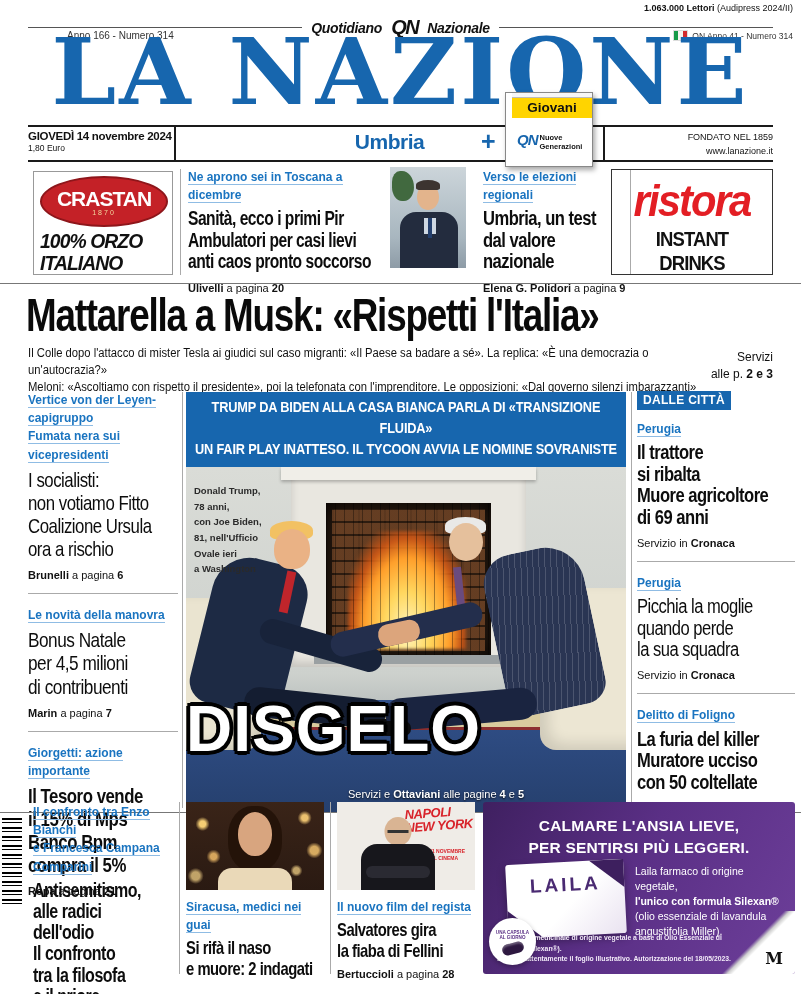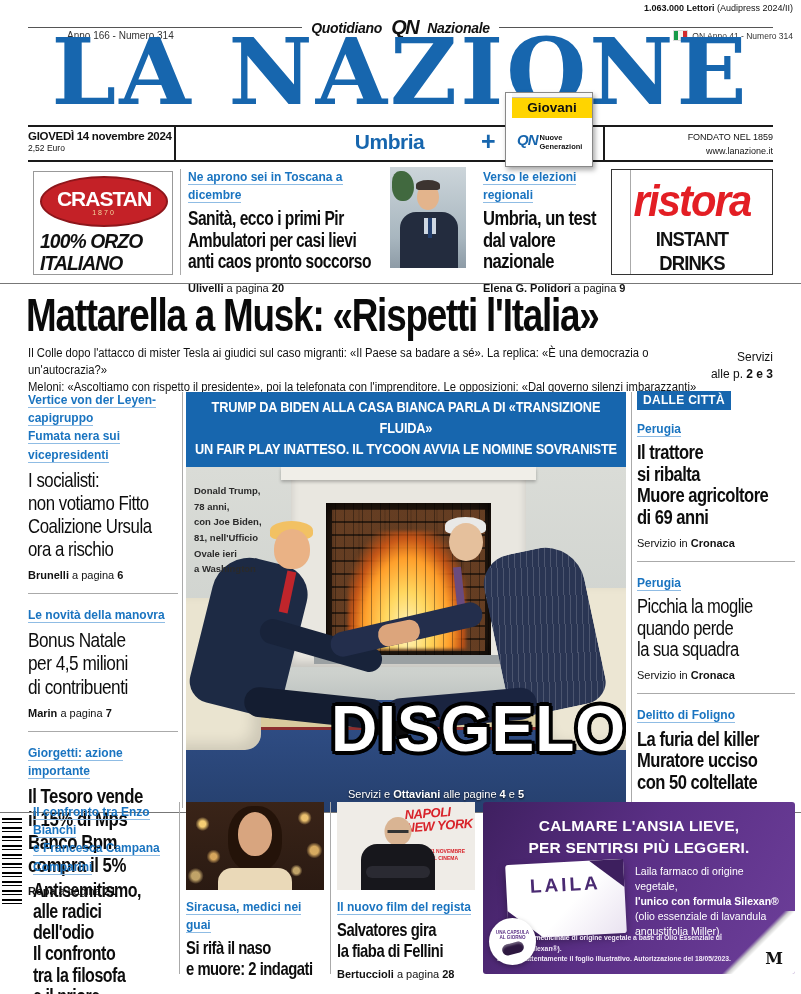--- a/index.html
+++ b/index.html
@@ -151,21 +151,21 @@
   .figR .tie{position:absolute;left:68px;top:46px;width:8px;height:38px;background:#6a4b7e;transform:rotate(-6deg);}
   .figR .arm{position:absolute;left:-58px;top:96px;width:155px;height:25px;background:#232e4c;
              border-radius:13px;transform:rotate(-13deg);}
   .figR .leg{position:absolute;left:-2px;top:172px;width:152px;height:32px;background:#1a2440;
              border-radius:16px;transform:rotate(-5deg);}
   .figR .shoe{position:absolute;left:-12px;top:200px;width:36px;height:15px;background:#0c0c0e;border-radius:7px;}
   .hands{position:absolute;left:192px;bottom:168px;width:42px;height:22px;background:#dca57c;
          border-radius:10px;transform:rotate(-12deg);z-index:3;}
   .caption{position:absolute;top:16px;left:8px;font-size:9.5px;font-weight:700;color:#2a2a2a;
            line-height:1.65;z-index:4;}
-  .disgelo{position:absolute;bottom:46px;left:0;width:100%;text-align:right;z-index:5;
+  .disgelo{position:absolute;bottom:46px;left:0;width:100%;text-align:left;z-index:5;
            font-size:64px;font-weight:700;color:#fff;letter-spacing:1px;
            -webkit-text-stroke:3.5px #000;paint-order:stroke fill;
            text-shadow:3px 3px 0 #000,-3px 3px 0 #000,3px -3px 0 #000,-3px -3px 0 #000,0 4px 0 #000,0 -4px 0 #000,4px 0 0 #000,-4px 0 0 #000;}
   .credit{position:absolute;bottom:12px;left:80px;right:20px;text-align:center;color:#fff;font-size:11px;
           z-index:5;text-shadow:0 1px 2px rgba(0,0,0,.85);}
 
   
   .barcode{position:absolute;left:2px;top:818px;width:20px;height:88px;
            background:repeating-linear-gradient(180deg,#000 0 2px,#fff 2px 4px,#000 4px 5px,#fff 5px 9px);}
   .bottom{position:absolute;top:802px;left:28px;right:6px;height:176px;}
@@ -247,21 +247,21 @@
 <div class="issueR">
   <span class="flag"></span>
   <span>QN Anno 41 - Numero 314</span>
 </div>
 
 <div class="masthead">LA NAZIONE</div>
 
 <div class="datebar">
   <div class="db-date">
     <div class="d">GIOVEDÌ 14 novembre 2024</div>
-    <div class="p">2,52 Euro</div>
+    <div class="p">1,80 Euro</div>
   </div>
   <div class="db-ed">
     <div class="ed">Umbria</div>
     <div class="plus">+</div>
   </div>
   <div class="db-right">
     <div>FONDATO NEL 1859</div>
     <div>www.lanazione.it</div>
   </div>
 </div>

